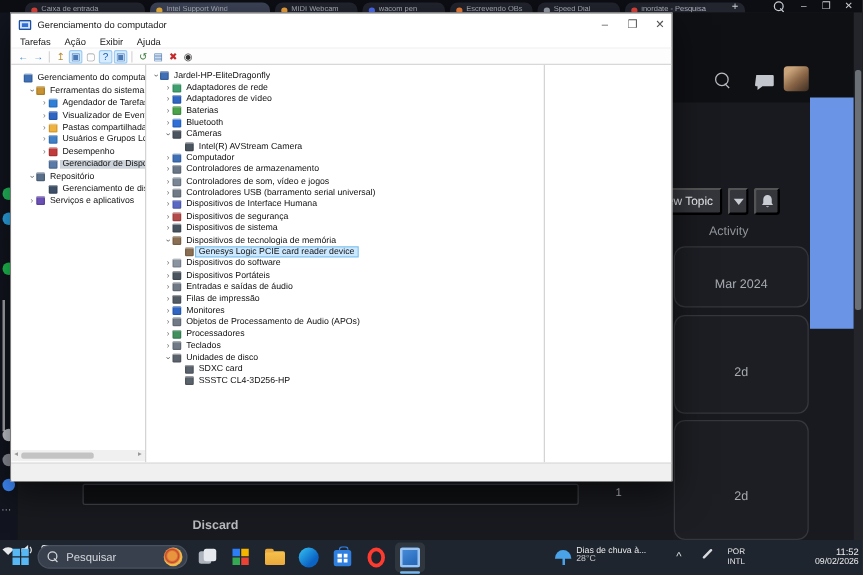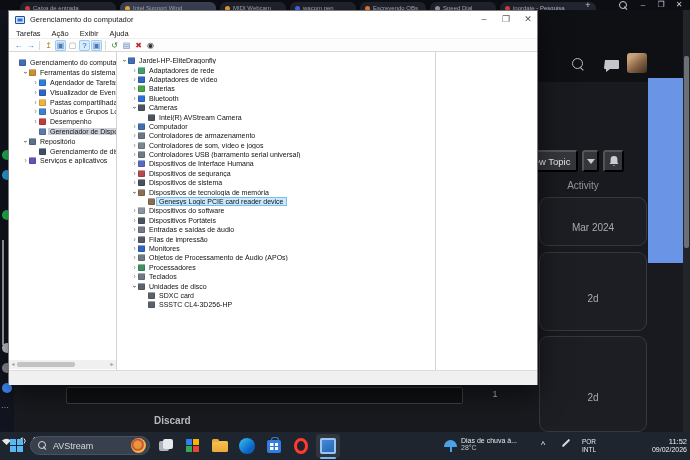--- a/index.html
+++ b/index.html
@@ -479,21 +479,21 @@
 
   <div class="taskbar">
     <div class="start">
         <span></span>
         <span></span>
         <span></span>
         <span></span>
       </div>
     <div class="searchpill">
       <span class="mag" style="width:10px;height:10px;"></span>
-      <span class="ph">AVStream</span>
+      <span class="ph">Pesquisar</span>
       <span class="pizza"></span>
     </div>
     <div class="tb-app" style="left: 154px;">
         <span class="i-taskview"></span>
       </div><div class="tb-app" style="left: 181px;">
         <span class="i-widgets">
           <span></span>
           <span></span>
           <span></span>
           <span></span>

